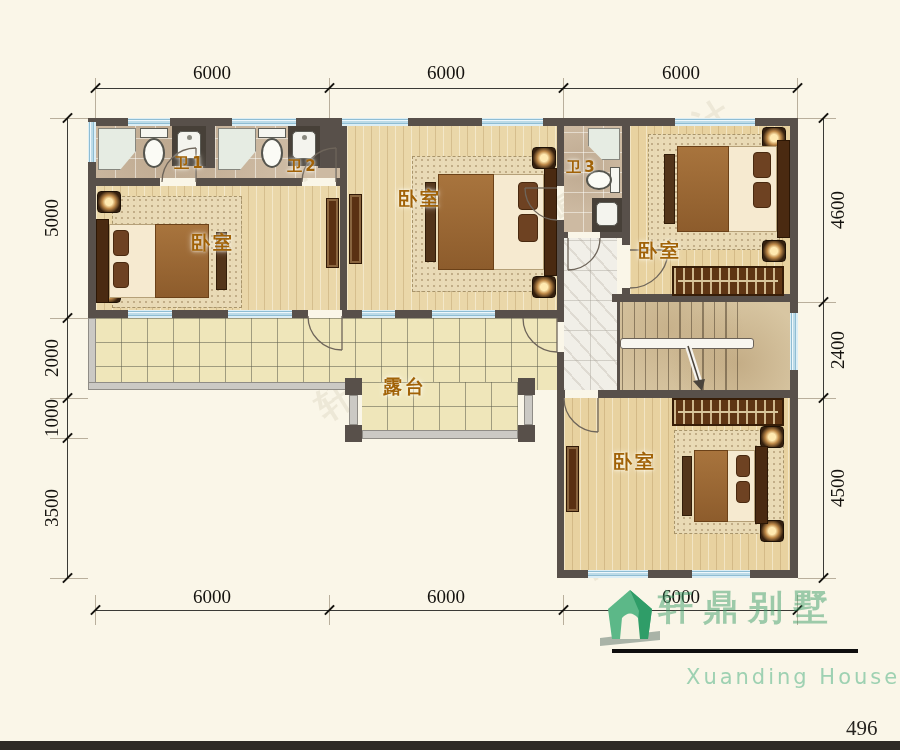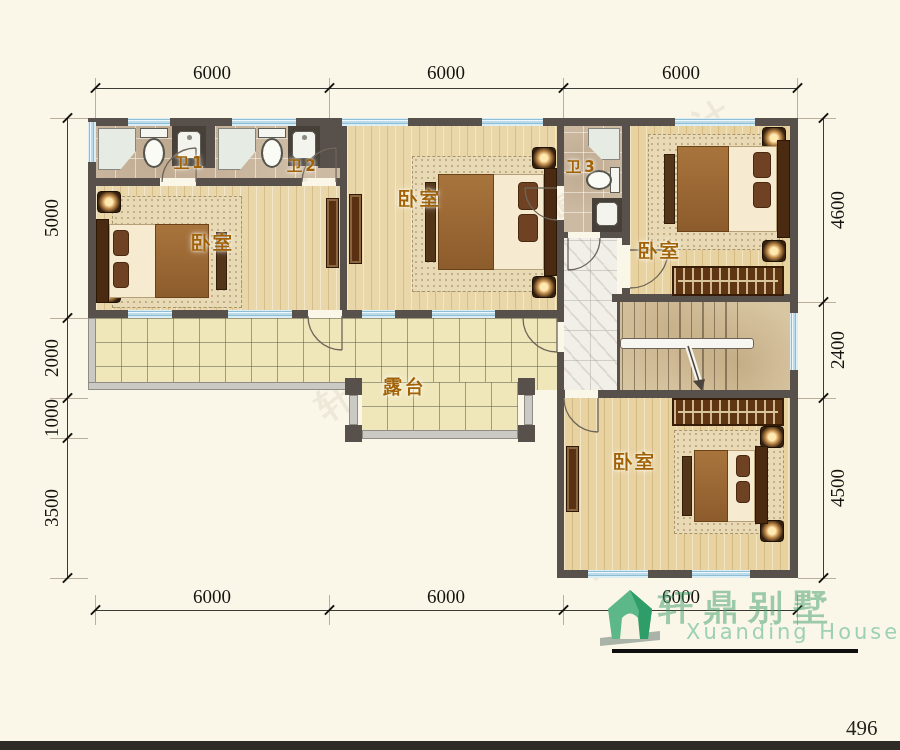--- a/index.html
+++ b/index.html
@@ -44,21 +44,21 @@
   .ext{position:absolute;background:#b9af9c;}
   .tick{position:absolute;width:13px;height:2px;background:#15130f;transform:rotate(-45deg);}
   .dim{position:absolute;font-size:19px;color:#15130f;white-space:nowrap;}
   .dimc{transform:translate(-50%,-50%);}
   .dimv{transform:translate(-50%,-50%) rotate(-90deg);}
   
   .rlabel{position:absolute;font-family:"DejaVu Sans","Liberation Sans",sans-serif;font-weight:bold;color:#a16207;letter-spacing:3px;text-shadow:0 0 3px rgba(255,255,248,.95),0 0 6px rgba(255,255,248,.8);transform:translate(-50%,-50%);white-space:nowrap;}
   .wm{position:absolute;font-family:"DejaVu Sans",sans-serif;font-size:36px;font-weight:bold;color:rgba(150,128,95,.12);transform:rotate(-32deg);white-space:nowrap;letter-spacing:6px;}
   
   .brand{position:absolute;font-family:"DejaVu Sans",sans-serif;font-size:35px;font-weight:bold;letter-spacing:10px;color:rgba(62,158,106,.5);white-space:nowrap;}
-  .brand-en{position:absolute;font-family:"DejaVu Sans",sans-serif;font-size:21px;letter-spacing:3px;color:rgba(148,205,172,.9);white-space:nowrap;}
+  .brand-en{position:absolute;font-family:"DejaVu Sans",sans-serif;font-size:21px;letter-spacing:3px;color:rgba(148,205,172,.9);white-space:nowrap;margin-top:45px;}
   .ptitle{position:absolute;font-family:"DejaVu Sans",sans-serif;font-size:27px;font-weight:bold;color:#0e0e0e;white-space:nowrap;}
   .ptitle .scale{margin-left:14px;}
   .trule{position:absolute;background:#0e0e0e;}
   .note{position:absolute;font-size:17.5px;color:#0e0e0e;white-space:nowrap;}
   .pagenum{position:absolute;font-size:21px;color:#26231f;}
   .footer{position:absolute;left:0;top:741px;width:900px;height:9px;background:#2e2a25;}
 </style>
 </head>
 <body>
 

